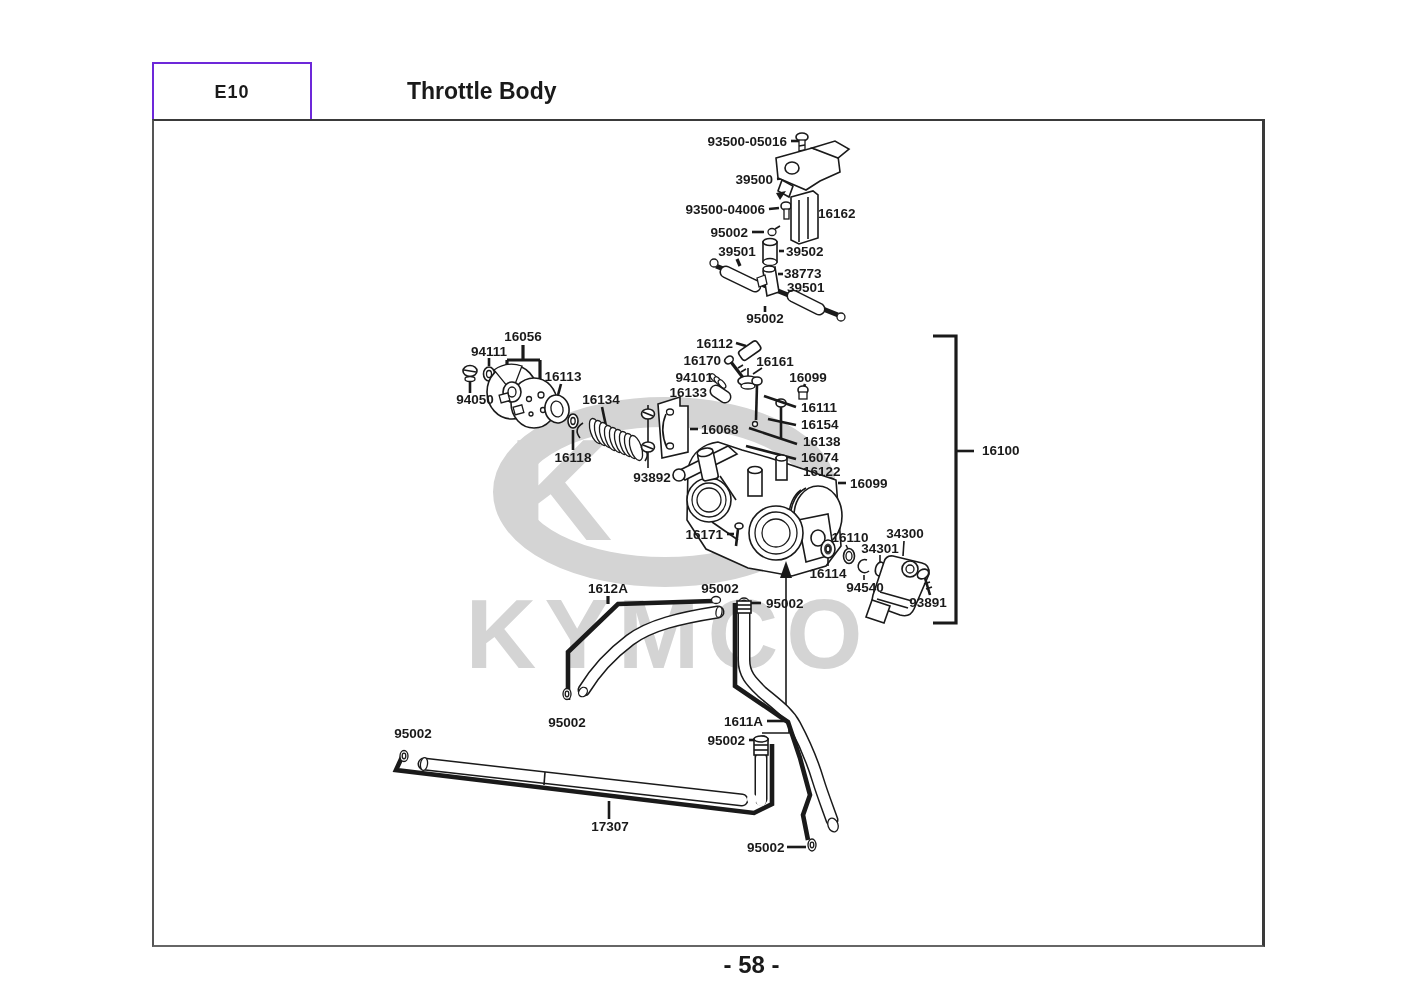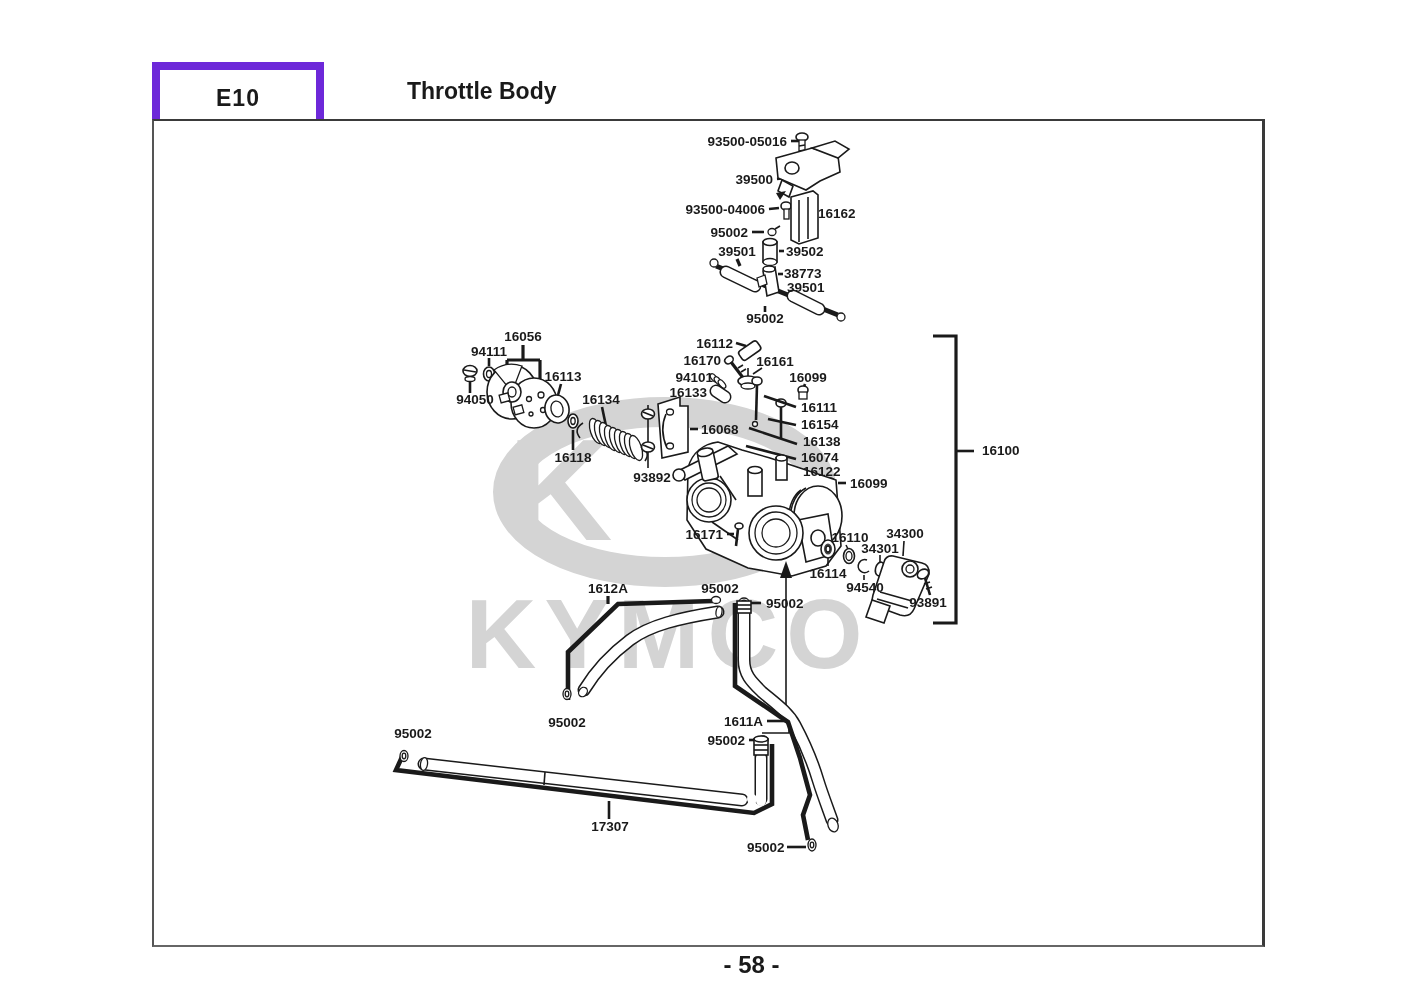--- a/index.html
+++ b/index.html
@@ -1,20 +1,20 @@
 <!DOCTYPE html>
 <html><head>
 <meta charset="utf-8">
 <style>
   html,body{margin:0;padding:0;background:#fff;}
   .page{position:relative;width:1415px;height:1000px;background:#fff;overflow:hidden;
         font-family:"Liberation Sans",sans-serif;color:#1a1a1a;}
   .code-box{position:absolute;left:152px;top:62px;width:156px;height:56px;
-            border:8px solid #6d28d9;display:flex;align-items:center;justify-content:center;
-            font-size:23px;font-weight:bold;letter-spacing:1px;background:#fff;}
+            border:2px solid #6d28d9;display:flex;align-items:center;justify-content:center;
+            font-size:18px;font-weight:bold;letter-spacing:1px;background:#fff;}
   .doc-title{position:absolute;left:360px;top:78px;font-size:23px;font-weight:bold;margin-left:47px;}
   .frame{position:absolute;left:152px;top:119px;width:1108px;height:824px;
          border-top:2px solid #3a3a3a;border-left:2px solid #555;
          border-right:3px solid #3a3a3a;border-bottom:2px solid #666;background:#fff;}
   .page-num{position:absolute;left:0;top:951px;width:1415px;text-align:center;
             font-size:24px;font-weight:bold;padding-left:44px;}
   svg.canvas{position:absolute;left:0;top:0;}
   .plabel{font-family:"Liberation Sans",sans-serif;font-size:13.5px;font-weight:bold;fill:#1a1a1a;}
   .wm{fill:#d4d4d4;}
   .wmtext{font-family:"Liberation Sans",sans-serif;font-weight:bold;}

